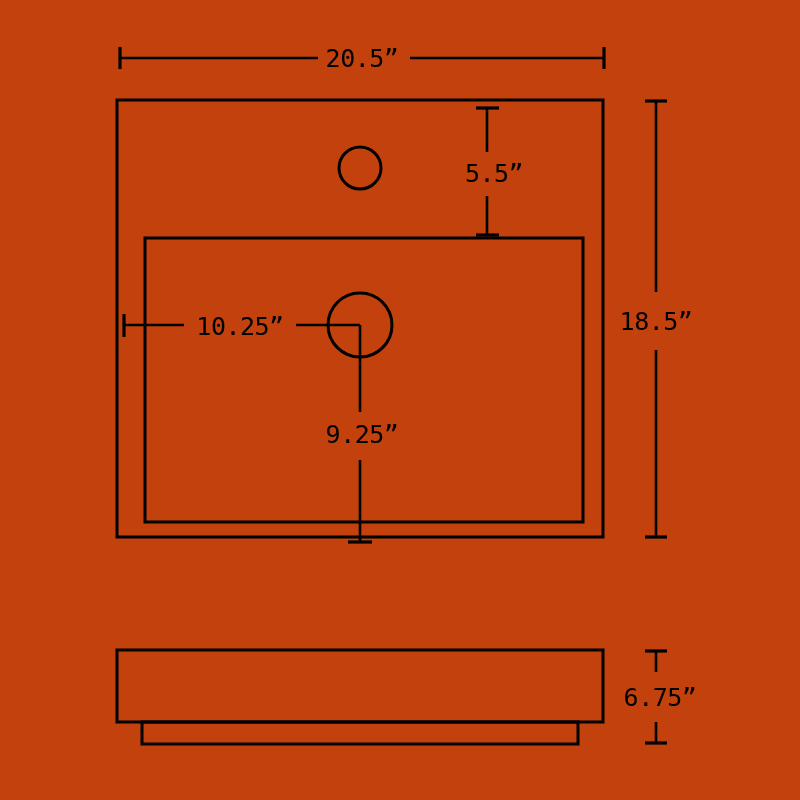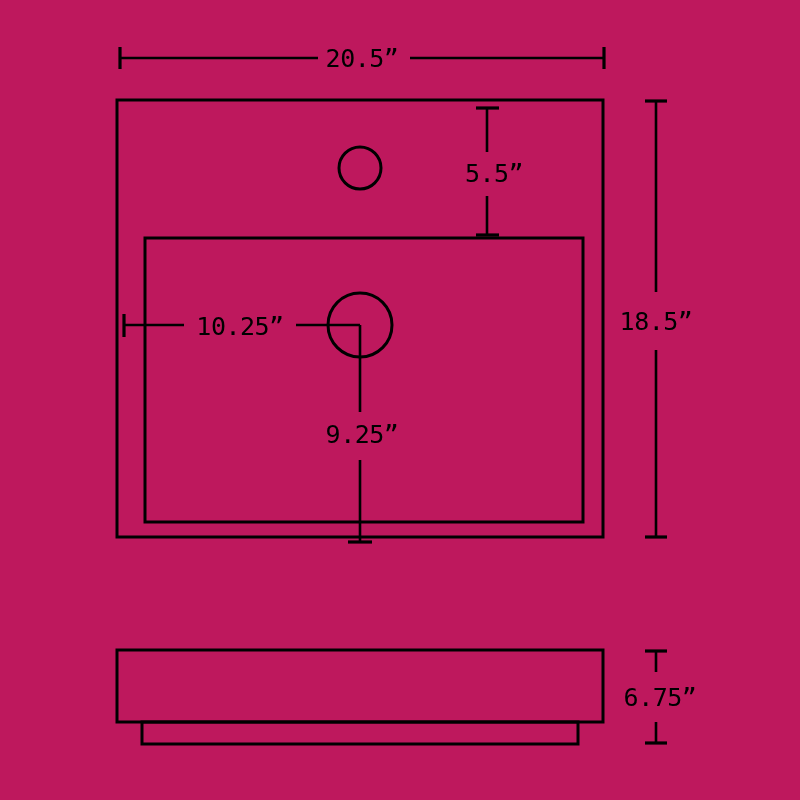--- a/index.html
+++ b/index.html
@@ -8,21 +8,21 @@
     padding: 0;
     background: #ffffff;
   }
   body {
     font-family: "DejaVu Sans", sans-serif;
   }
   #drawing-root {
     position: relative;
     width: 800px;
     height: 800px;
-    background: #be185d;
+    background: #c2410c;
     overflow: hidden;
   }
   svg#technical-drawing {
     display: block;
     width: 800px;
     height: 800px;
   }
   .outline {
     fill: none;
     stroke: #000000;

